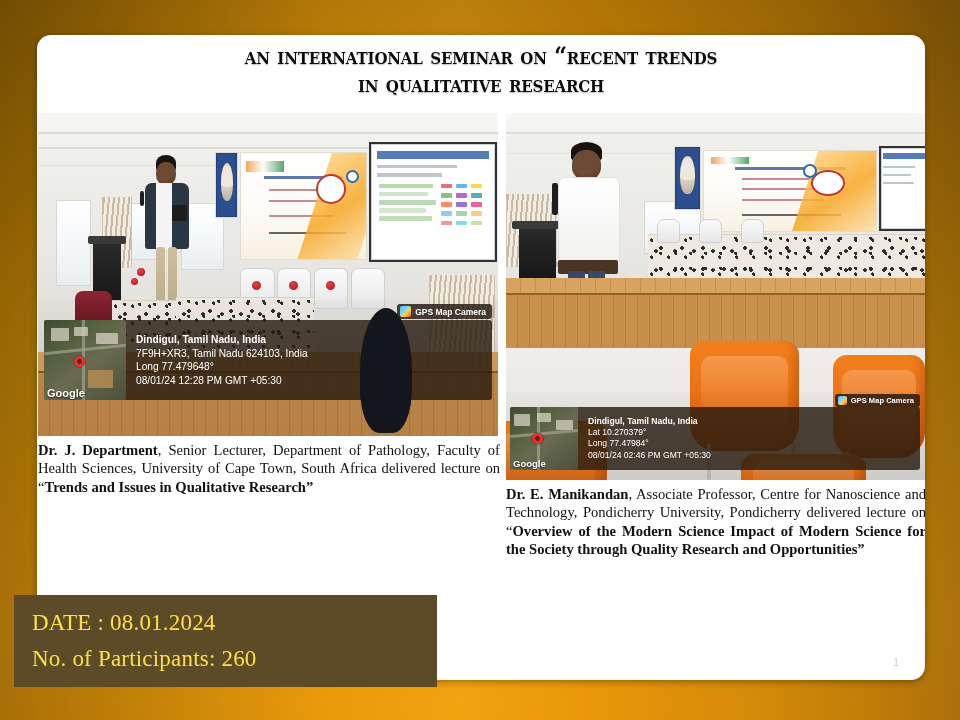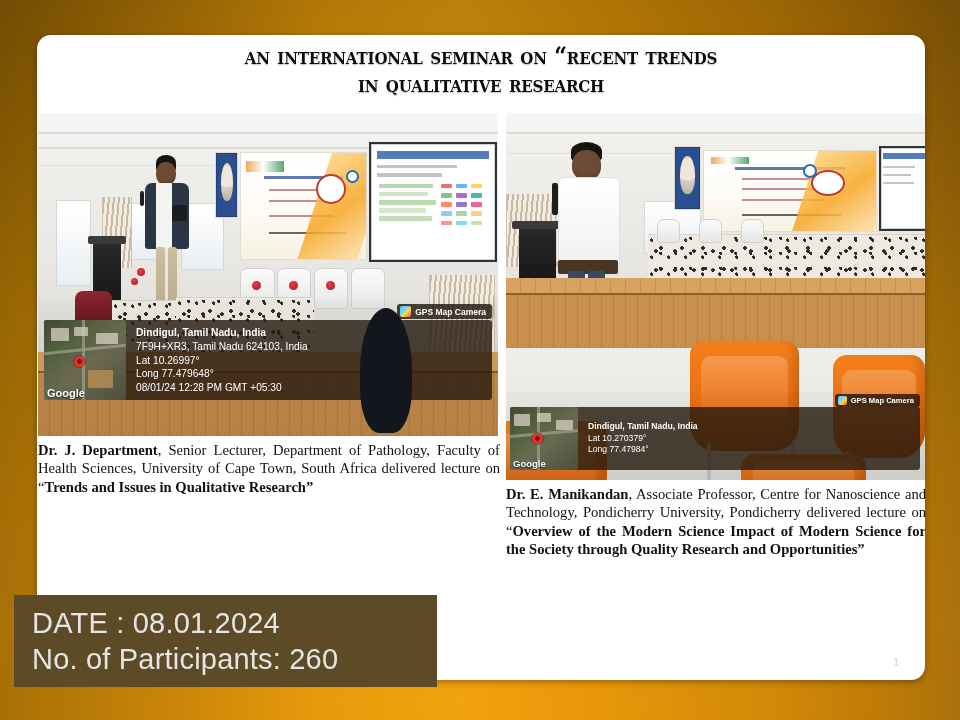--- a/index.html
+++ b/index.html
@@ -373,23 +373,23 @@
     width:423px;
     height:92px;
     background:#5d4a26;
     display:flex;
     flex-direction:column;
     justify-content:center;
     padding-left:18px;
     box-sizing:border-box;
   }
   .date-box div {
-    color:#e5e5e5;
-    font-family:Liberation Sans, sans-serif;
-    font-size:29px;
+    color:#fde047;
+    font-family:Liberation Serif, serif;
+    font-size:23px;
     line-height:36px;
     letter-spacing:.2px;
   }
 
   
   .slide-no {
     position:absolute;
     right:26px;
     bottom:12px;
     color:#cfcfcf;
@@ -510,21 +510,20 @@
               <div class="blob" style="left:8%;  top:10%; width:22%; height:16%"></div>
               <div class="blob" style="left:36%; top:8%;  width:18%; height:12%"></div>
               <div class="blob" style="left:64%; top:16%; width:26%; height:14%"></div>
               <div class="blob" style="left:54%; top:62%; width:30%; height:22%; background:#b98f52"></div>
               <div class="gps-pin" style="left:36%; top:44%"></div>
               <span class="gps-google" style="font-size:11px">Google</span>
             </div>
             <div class="gps-lines" style="font-size:10.2px; line-height:13.6px">
               <div class="l1">Dindigul, Tamil Nadu, India</div>
               <div>7F9H+XR3, Tamil Nadu 624103, India</div>
-              <div>Lat 10.26997°</div>
               <div>Long 77.479648°</div>
               <div>08/01/24 12:28 PM GMT +05:30</div>
             </div>
           </div>
 
           <div class="audience-head" style="left:70%; top:6%; width:52px; height:92%"></div>
         </div>
       </div>
     </div>
 
@@ -610,20 +609,21 @@
               <div class="blob" style="left:6%;  top:12%; width:24%; height:18%"></div>
               <div class="blob" style="left:40%; top:10%; width:20%; height:14%"></div>
               <div class="blob" style="left:68%; top:20%; width:24%; height:16%"></div>
               <div class="gps-pin" style="left:32%; top:42%"></div>
               <span class="gps-google" style="font-size:9.5px">Google</span>
             </div>
             <div class="gps-lines" style="font-size:8.6px; line-height:11.4px">
               <div class="l1">Dindigul, Tamil Nadu, India</div>
               <div>Lat 10.270379°</div>
               <div>Long 77.47984°</div>
+              <div>08/01/24 02:46 PM GMT +05:30</div>
             </div>
           </div>
         </div>
       </div>
     </div>
 
     <div class="caption cap-left">
       <b>Dr. J. Department</b><span>, Senior Lecturer, Department of Pathology, Faculty of Health Sciences, University of Cape Town, South Africa delivered lecture on “</span><b>Trends and Issues in Qualitative Research</b><b>”</b>
     </div>
 

